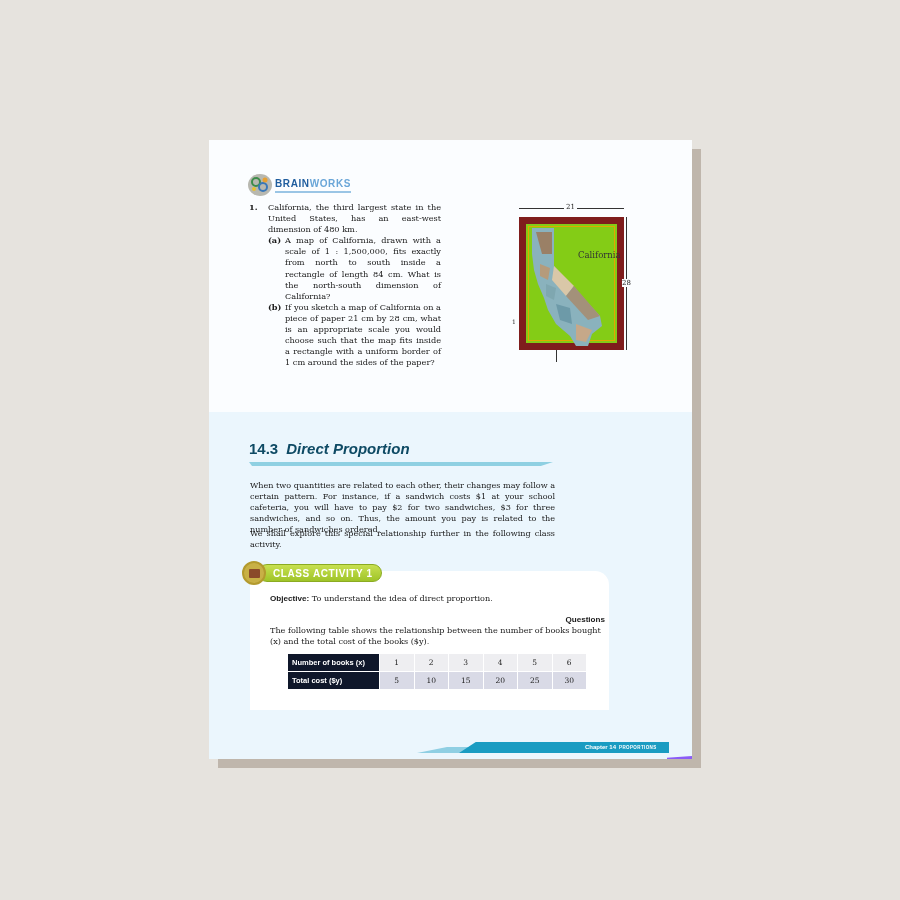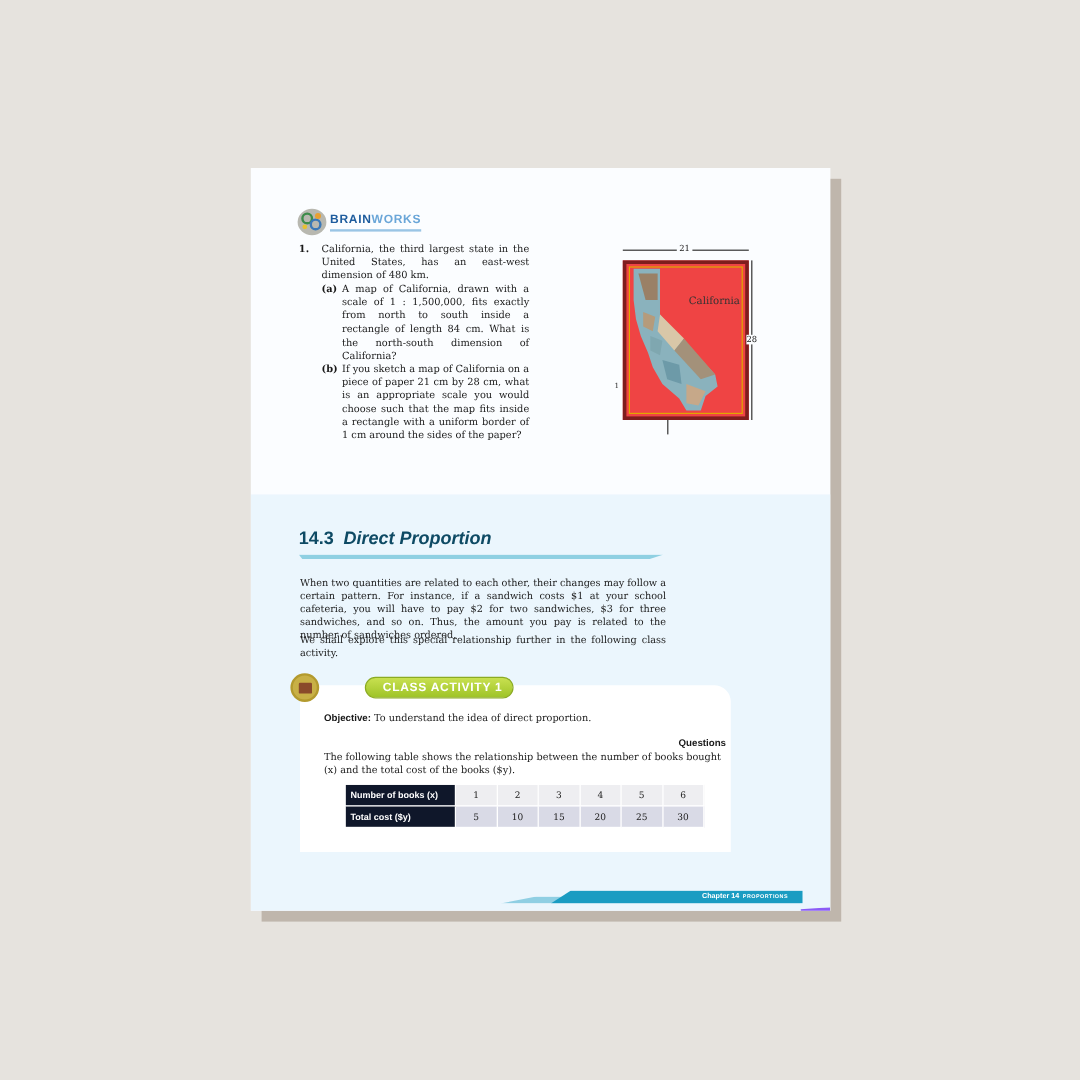--- a/index.html
+++ b/index.html
@@ -45,21 +45,21 @@
     
     .fig { position: absolute; left: 303px; top: 63px; width: 120px; height: 160px; }
     .dim-top {
       position: absolute; left: 7px; top: 5px; width: 105px; height: 1px; background: #333;
     }
     .dim-top-label {
       position: absolute; left: 52px; top: 0px; font-size: 7px; background: #fbfdff; padding: 0 2px; color: #222;
     }
     .frame {
       position: absolute; left: 7px; top: 14px; width: 105px; height: 133px;
-      border: 3px solid #7f1d1d; background: #ef4444;
+      border: 7px solid #7f1d1d; background: #84cc16;
     }
     .frame-inner { position: absolute; left: 2px; top: 2px; right: 2px; bottom: 2px; border: 1px solid #e0a800; }
     .ca-label {
       position: absolute; left: 52px; top: 26px; font-family: "DejaVu Serif", serif; font-size: 8.5px; color: #333;
     }
     .dim-right {
       position: absolute; left: 114px; top: 14px; width: 1px; height: 133px; background: #333;
     }
     .dim-right-label {
       position: absolute; left: 110px; top: 76px; font-size: 7px; background: #fbfdff; color: #222;
@@ -85,21 +85,21 @@
     }
     .p1 { top: 340px; }
     .p2 { top: 388px; }
 
     
     .ca-box {
       position: absolute; left: 41px; top: 431px; width: 359px; height: 139px;
       background: #ffffff; border-top-right-radius: 14px;
     }
     .ca-badge {
-      position: absolute; left: 33px; top: 423px; height: 20px; display: flex; align-items: center; gap: 46px;
+      position: absolute; left: 33px; top: 423px; height: 20px; display: flex; align-items: center;
     }
     .ca-badge-icon {
       width: 24px; height: 24px; border-radius: 50%; background: #c8b046; border: 2px solid #b39a2e;
       position: relative; z-index: 2;
     }
     .ca-badge-icon::after {
       content: ""; position: absolute; left: 5px; top: 6px; width: 11px; height: 9px; background: #8a4a2a; border-radius: 1px;
     }
     .ca-badge-pill {
       margin-left: -8px; height: 18px; padding: 0 8px 0 14px; border-radius: 9px;

